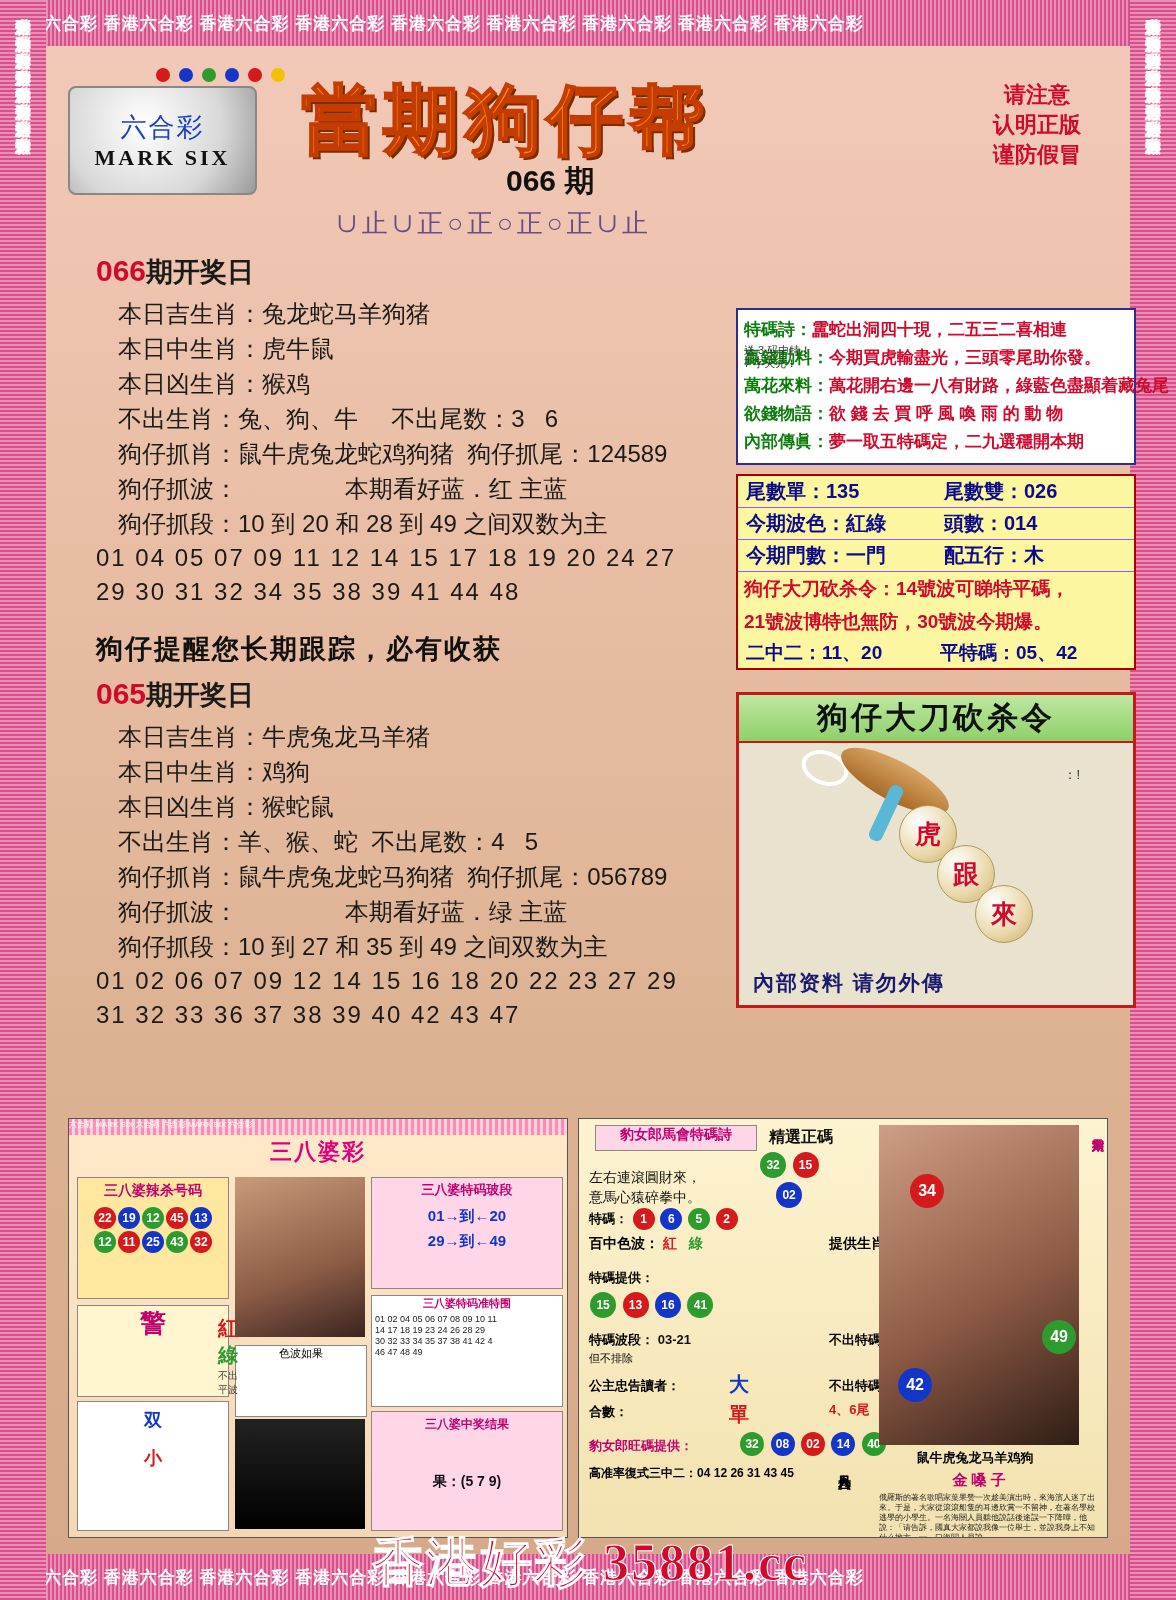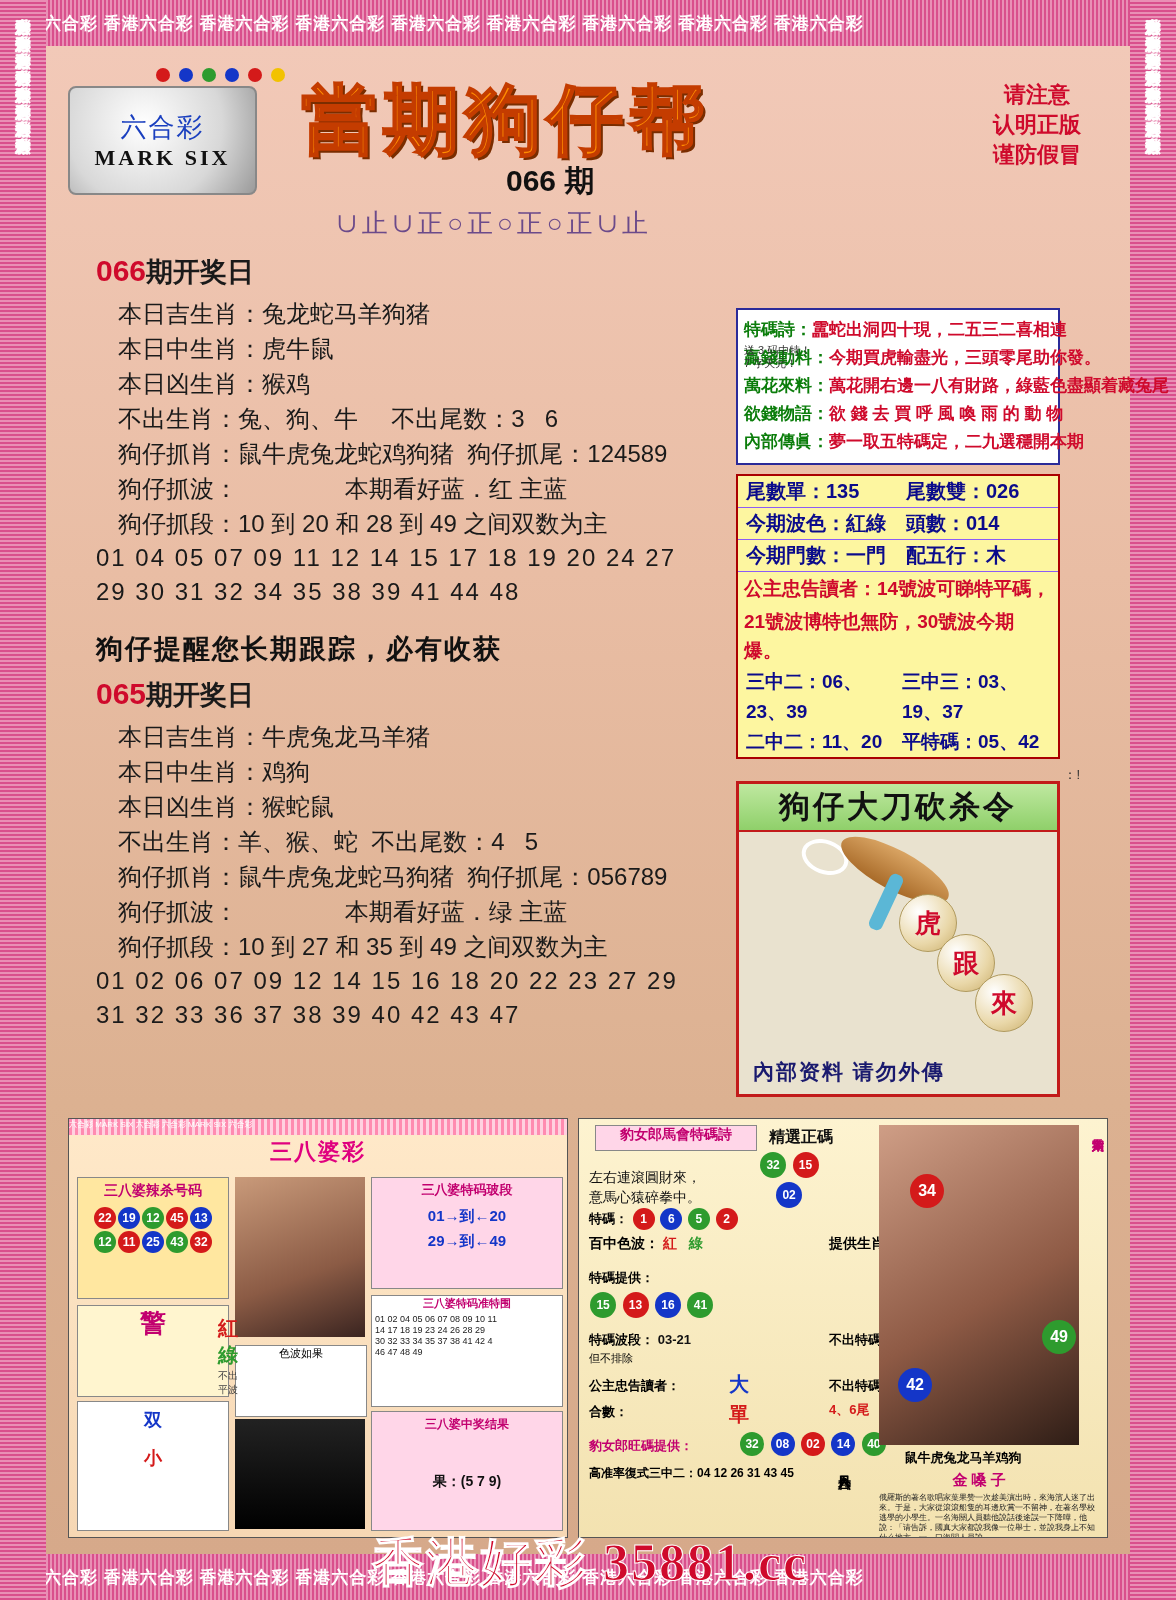--- a/index.html
+++ b/index.html
@@ -70,21 +70,21 @@
 
   
   .left-col{position:absolute;left:30px;top:200px;width:640px;color:#1a1a1a;}
   .blk-title{font-size:27px;font-weight:bold;margin:8px 0 6px 20px;}
   .blk-title .num{color:#cf0a2c;font-size:30px;}
   .row{font-size:24px;line-height:35px;margin-left:42px;white-space:pre;}
   .numrow{font-size:24px;line-height:34px;margin-left:20px;letter-spacing:2px;}
   .remind{font-size:27px;font-weight:bold;margin:22px 0 10px 20px;color:#111;letter-spacing:2px;}
 
   
-  .right-col{position:absolute;left:690px;top:262px;width:324px;}
+  .right-col{position:absolute;left:690px;top:262px;width:400px;}
   .box-poem{
     border:2px solid #2b2b99;background:#ffffff;padding:6px 6px 7px 6px;
     font-size:17px;line-height:28px;color:#0e0e8c;font-weight:bold;position:relative;
   }
   .box-poem .ln{white-space:nowrap;}
   .box-poem .ln .k{color:#0b7d0b;}
   .box-poem .ln .r{color:#cf0a2c;}
   .box-poem .tiny{position:absolute;left:6px;top:34px;font-size:11px;color:#333;font-weight:normal;line-height:13px;}
 
   .box-tail{margin-top:9px;border:2px solid #a00;background:#fdf6a0;}
@@ -236,26 +236,22 @@
         <div><span>尾數雙：</span><span>026</span></div>
       </div>
       <div class="line">
         <div><span>今期波色：</span><span>紅綠</span></div>
         <div><span>頭數：</span><span>014</span></div>
       </div>
       <div class="line">
         <div><span>今期門數：</span><span>一門</span></div>
         <div><span>配五行：</span><span>木</span></div>
       </div>
-      <div class="adv">公主忠告讀者：14號波可睇特平碼，</div>
+      <div class="adv">狗仔大刀砍杀令：14號波可睇特平碼，</div>
       <div class="adv">21號波博特也無防，30號波今期爆。</div>
-      <div class="pick">
-        <div><span>三中二：</span><span>06、23、39</span></div>
-        <div><span>三中三：</span><span>03、19、37</span></div>
-      </div>
       <div class="pick">
         <div><span>二中二：</span><span>11、20</span></div>
         <div><span>平特碼：</span><span>05、42</span></div>
       </div>
     </div>
 
     <div class="box-knife">
       <div class="knife-hd">狗仔大刀砍杀令</div>
       <div class="knife-art">
         <div class="knife-ring"></div>
@@ -402,21 +398,21 @@
         <span class="circ" style="width:24px;height:24px;background:#1436c8">14</span>
         <span class="circ" style="width:24px;height:24px;background:#2e9b2e">40</span>
       </div>
       <div style="position:absolute;left:10px;top:346px;font-size:12px;font-weight:bold;">高准率復式三中二：04 12 26 31 43 45</div>
 
       <div class="photo" style="left:300px;top:6px;width:200px;height:320px;background:linear-gradient(150deg,#cf9e86,#8e5a45 55%,#2e1d16);"></div>
       <div style="position:absolute;left:505px;top:10px;width:22px;font-size:12px;color:#c2006f;font-weight:bold;writing-mode:vertical-rl;">第零六六期</div>
       <div class="circ" style="position:absolute;left:330px;top:54px;width:34px;height:34px;background:#d41a1a;font-size:16px;">34</div>
       <div class="circ" style="position:absolute;left:462px;top:200px;width:34px;height:34px;background:#2e9b2e;font-size:16px;">49</div>
       <div class="circ" style="position:absolute;left:318px;top:248px;width:34px;height:34px;background:#1436c8;font-size:16px;">42</div>
-      <div style="position:absolute;left:284px;top:330px;width:200px;text-align:center;font-size:13px;font-weight:bold;">鼠牛虎兔龙马羊鸡狗</div>
+      <div style="position:absolute;left:296px;top:330px;width:200px;text-align:center;font-size:13px;font-weight:bold;">鼠牛虎兔龙马羊鸡狗</div>
       <div style="position:absolute;left:300px;top:352px;width:200px;text-align:center;font-size:15px;font-weight:bold;color:#c2006f;">金 嗓 子</div>
       <div style="position:absolute;left:250px;top:346px;width:24px;font-size:13px;font-weight:bold;writing-mode:vertical-rl;">风月六合</div>
       <div style="position:absolute;left:300px;top:374px;width:220px;font-size:8px;line-height:10px;color:#222;">俄羅斯的著名歌唱家葉果赞一次趁美演出時，來海濱人迷了出來。于是，大家從滾滾船隻的耳邊欣賞一不留神，在著名學校逃學的小學生。一名海關人員聽他說話後途誤一下降嘩，他說：「请告訴，國真大家都說我像一位舉士，並說我身上不知什么地方，一，口海関人員說…</div>
     </div>
   </div>
 </div>
 
 <div class="wm">香港好彩 35881.cc</div>
 
 </body></html>

